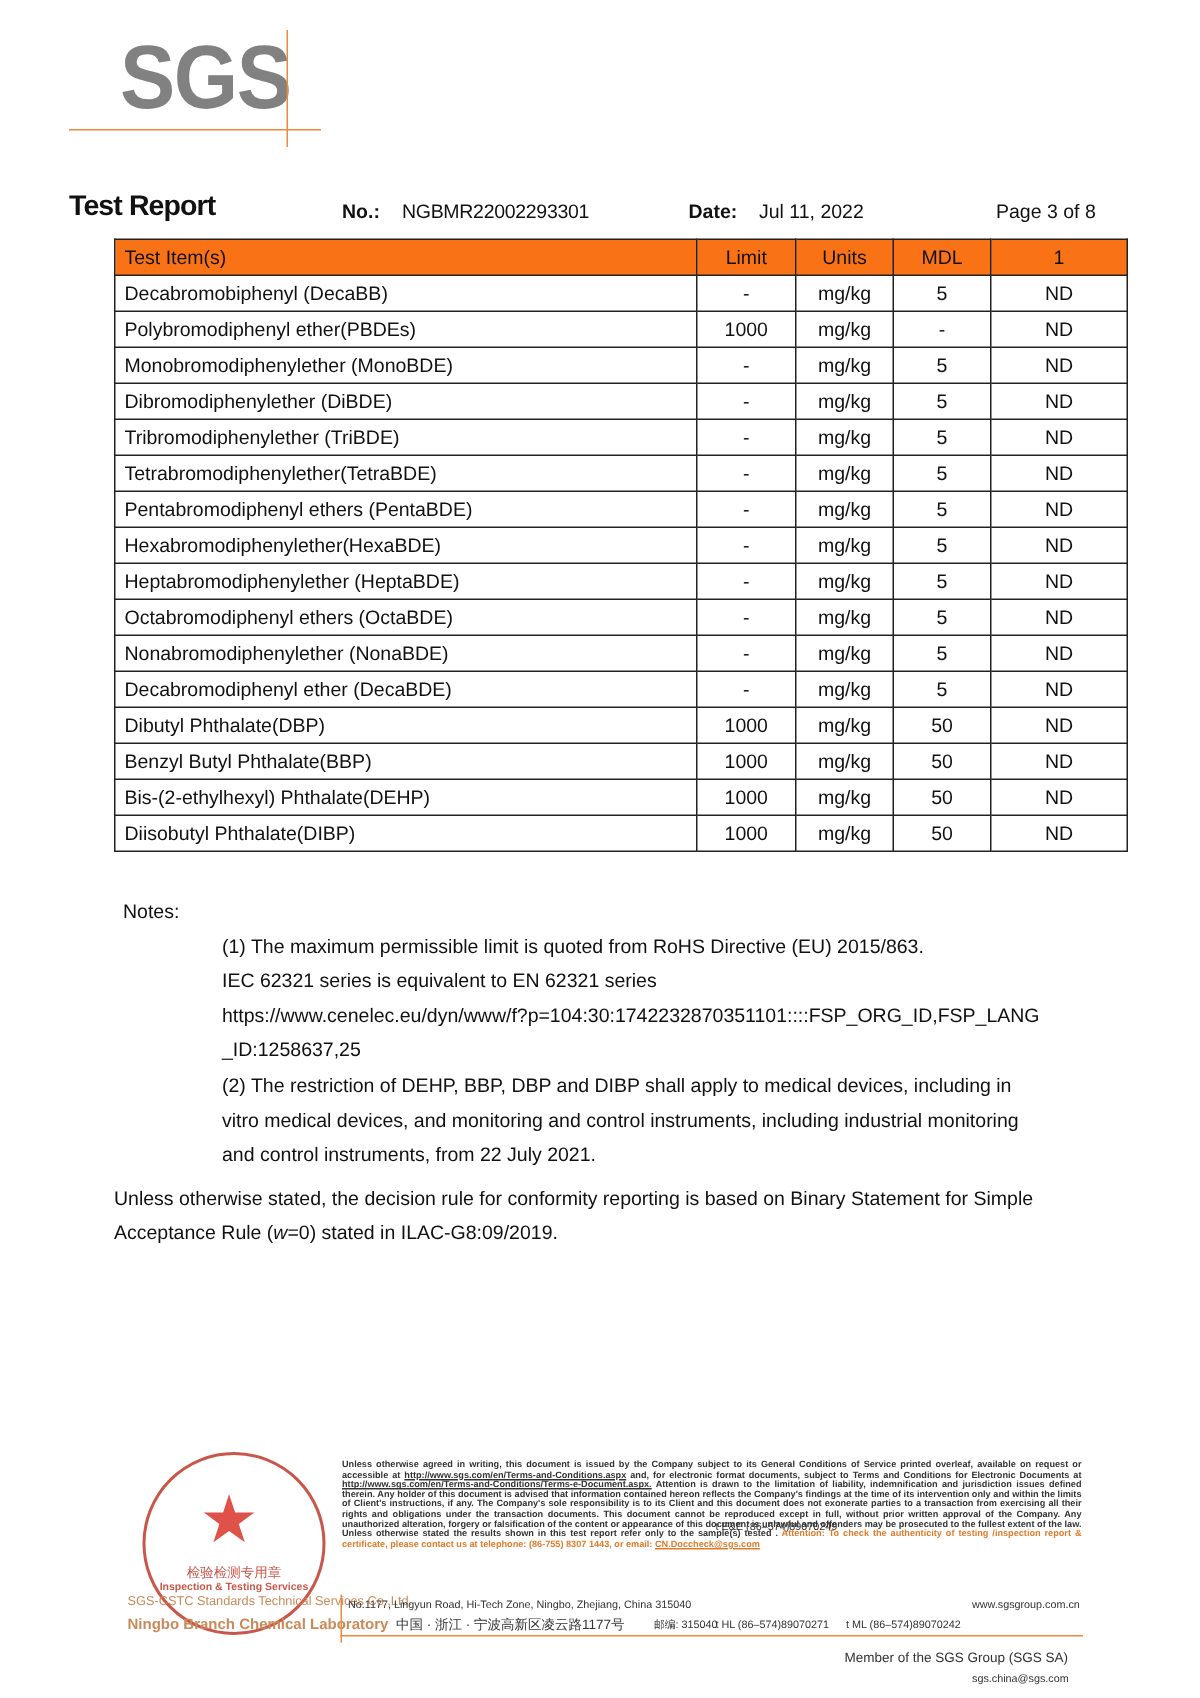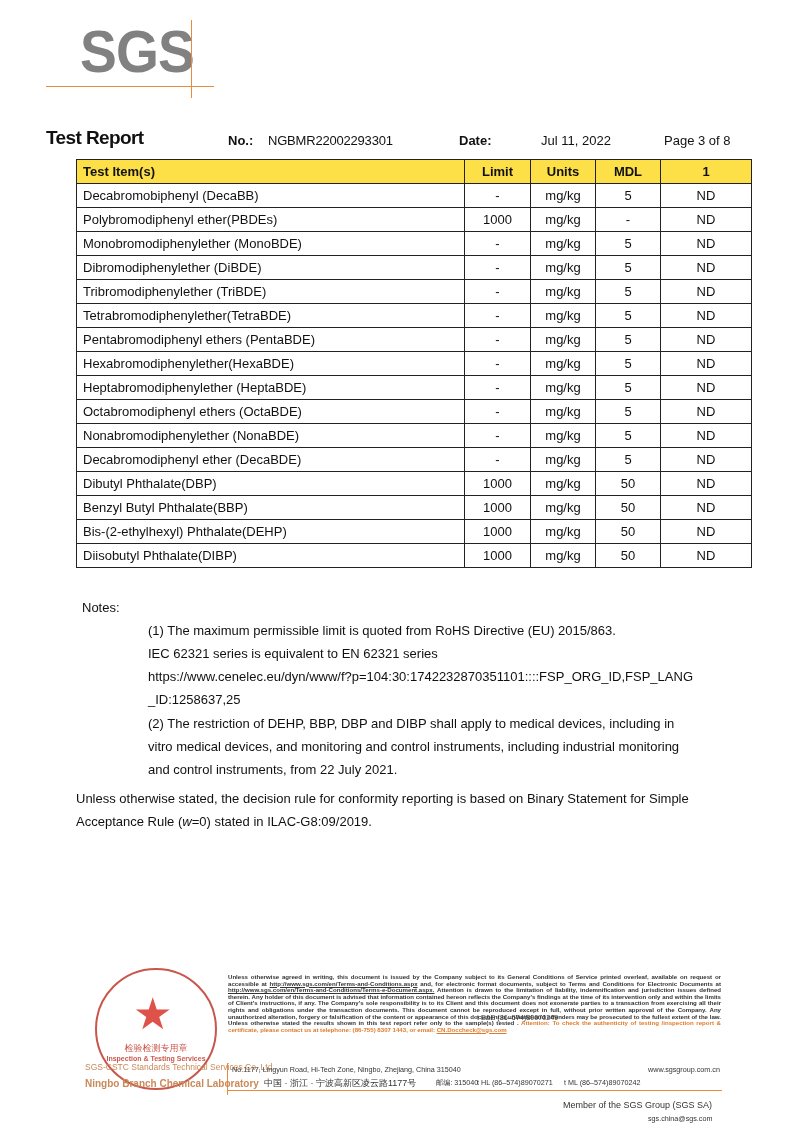--- a/index.html
+++ b/index.html
@@ -7,27 +7,27 @@
   .logo-text { position: absolute; left: 80px; top: 18px; font-family: "Liberation Sans", sans-serif; font-weight: bold; font-size: 60px; letter-spacing: -1px; color: #818181; line-height: 68px; transform: scaleX(0.92); transform-origin: left top; }
   .logo-hline { position: absolute; left: 46px; top: 86px; width: 168px; height: 1px; background: #e98a3c; }
   .logo-vline { position: absolute; left: 191px; top: 20px; width: 1px; height: 78px; background: #e98a3c; }
 
   
   .hdr { position: absolute; top: 127px; left: 0; width: 800px; height: 26px; font-size: 13px; padding-left: 14px; }
   .hdr .title { position: absolute; left: 46px; top: 0; font-size: 19px; font-weight: bold; letter-spacing: -0.6px; }
   .hdr .no-label { position: absolute; left: 228px; top: 6px; font-weight: bold; }
   .hdr .no-value { position: absolute; left: 268px; top: 6px; letter-spacing: -0.2px; }
   .hdr .date-label { position: absolute; left: 459px; top: 6px; font-weight: bold; }
-  .hdr .date-value { position: absolute; left: 506px; top: 6px; margin-left: 35px; }
+  .hdr .date-value { position: absolute; left: 506px; top: 6px; }
   .hdr .page { position: absolute; left: 664px; top: 6px; }
 
   
   table.results { position: absolute; left: 76px; top: 159px; width: 676px; border-collapse: collapse; font-size: 13px; }
   table.results th, table.results td { border: 1px solid #222; height: 23px; padding: 0 6px; font-weight: normal; }
-  table.results thead th { background: #fde047; font-weight: bold; }
+  table.results thead th { background: #f97316; }
   table.results th.item, table.results td.item { text-align: left; width: 375px; }
   table.results th.c, table.results td.c { text-align: center; }
   .col-limit { width: 53px; }
   .col-units { width: 52px; }
   .col-mdl { width: 52px; }
 
   
   .notes { position: absolute; left: 0; top: 0; width: 800px; font-size: 13px; line-height: 23px; }
   .notes .label { position: absolute; left: 82px; top: 596px; }
   .notes .line { position: absolute; left: 148px; white-space: nowrap; }

